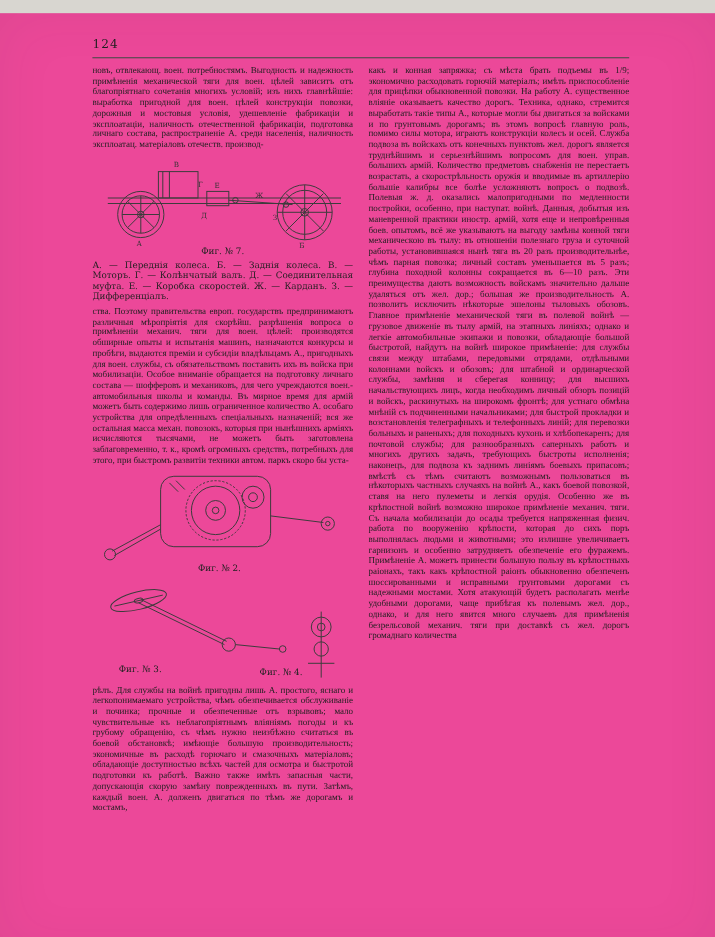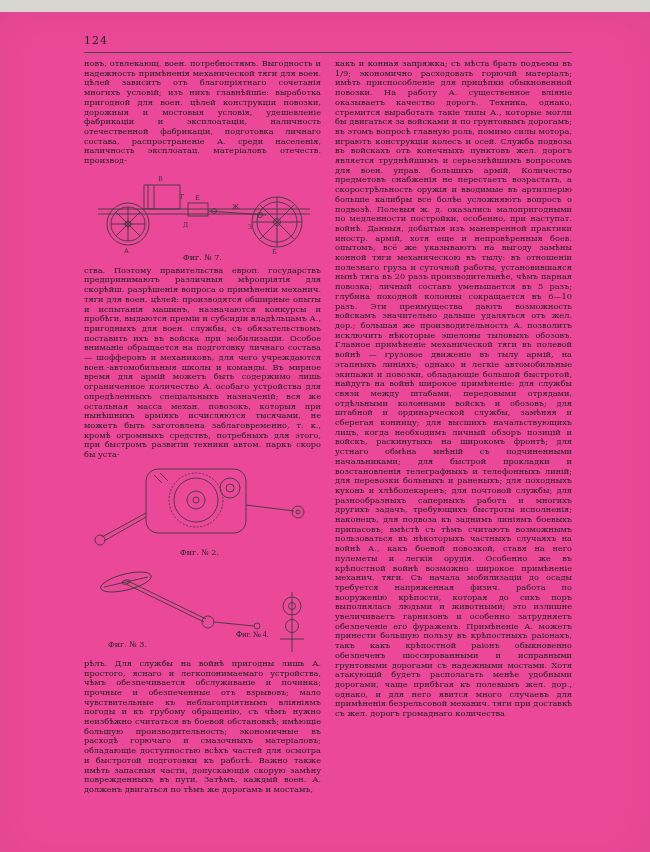--- a/index.html
+++ b/index.html
@@ -32,37 +32,38 @@
   }
   .columns {
     position: absolute; top: 47px; left: 84px; width: 488px; height: 802px;
     display: flex; gap: 14px;
   }
   .col { width: 237px; height: 100%; overflow: hidden; }
   .body-text {
     margin: 0 0 2px 0;
     font-size: 8.2px; line-height: 9.7px;
     text-align: justify;
+    font-family: Liberation Serif, serif;
   }
   .figure-block { position: relative; margin: 3px 0; }
   .figure-block svg { display: block; }
   .fig-caption {
     font-size: 8px; line-height: 10px; color: #222; text-align: center;
   }
   .fig-caption.center { text-align: center; }
   .fig-caption.abs { position: absolute; }
   .fig-legend {
     margin: 1px 0 3px 0;
     font-size: 8px; line-height: 9.6px;
     text-align: justify;
   }
   .fig1-caption { margin-top: -2px; }
   .fig2-cap { left: 96px; bottom: 3px; }
   .fig3-cap { left: 24px; bottom: 6px; }
-  .fig4-cap { left: 152px; bottom: 16px; font-family: Liberation Serif, serif; }
+  .fig4-cap { left: 152px; bottom: 3px; }
 </style>
 </head>
 <body>
 
 <div class="page">
 
   <div class="header-row">
     <span class="page-number">124</span>
   </div>
   <div class="header-rule"></div>
@@ -106,20 +107,21 @@
               <text x="96" y="30">Г</text>
             <text x="99" y="58">Д</text>
               <text x="111" y="31">Е</text>
             <text x="148" y="40">Ж</text>
               <text x="164" y="60">З</text>
           </g>
         </svg>
         <div class="fig-caption center fig1-caption">Фиг. № 7.</div>
       </div>
 
+      <p class="fig-legend">А. — Переднія колеса. Б. — Заднія колеса. В. — Моторъ. Г. — Колѣнчатый валъ. Д. — Соединительная муфта. Е. — Коробка скоростей. Ж. — Карданъ. З. — Дифференціалъ.</p>
 
       <p class="body-text">ства. Поэтому правительства европ. государствъ предпринимаютъ различныя мѣропріятія для скорѣйш. разрѣшенія вопроса о примѣненіи механич. тяги для воен. цѣлей: производятся обширные опыты и испытанія машинъ, назначаются конкурсы и пробѣги, выдаются преміи и субсидіи владѣльцамъ А., пригодныхъ для воен. службы, съ обязательствомъ поставить ихъ въ войска при мобилизаціи. Особое вниманіе обращается на подготовку личнаго состава — шофферовъ и механиковъ, для чего учреждаются воен.-автомобильныя школы и команды. Въ мирное время для армій можетъ быть содержимо лишь ограниченное количество А. особаго устройства для опредѣленныхъ спеціальныхъ назначеній; вся же остальная масса механ. повозокъ, которыя при нынѣшнихъ арміяхъ исчисляются тысячами, не можетъ быть заготовлена заблаговременно, т. к., кромѣ огромныхъ средствъ, потребныхъ для этого, при быстромъ развитіи техники автом. паркъ скоро бы уста-</p>
 
       <div class="figure-block" style="height:98px;">
         <svg width="237" height="84" viewBox="0 0 237 84">
           <g stroke="#3c3c3c" fill="none" stroke-width="0.9">
             <rect x="62" y="6" width="100" height="64" rx="12"></rect>
             <circle cx="112" cy="37" r="27" stroke-dasharray="2,1.6"></circle>
             <circle cx="112" cy="37" r="22"></circle>
             <circle cx="112" cy="37" r="9"></circle>

